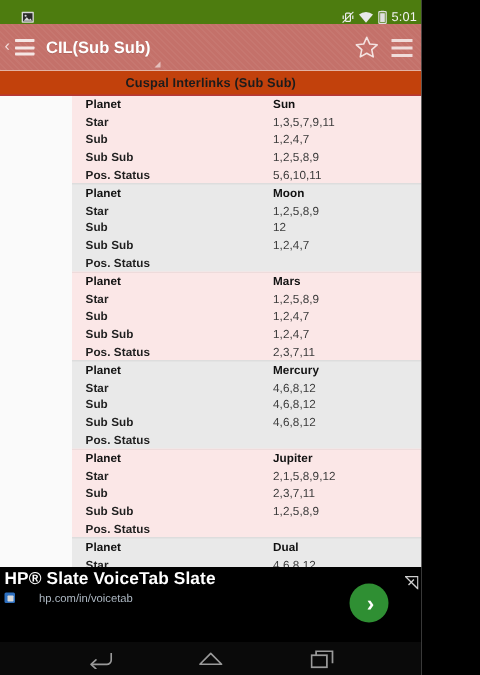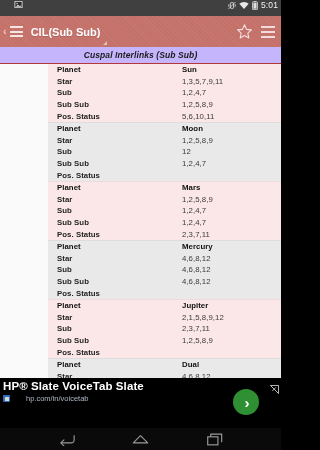--- a/index.html
+++ b/index.html
@@ -6,22 +6,22 @@
   html,body {
     width:281px; height:450px;
     background:#000;
     font-family:"Liberation Sans", sans-serif;
     overflow:hidden;
   }
   #screen { position:relative; width:281px; height:450px; background:#fff; overflow:hidden; }
 
   
   .statusbar {
-    height:16px; background:#404040; color:#e8e8e8;
-    display:flex; align-items:flex-start; justify-content:space-between;
+    height:16px; background:#4d7c0f; color:#e8e8e8;
+    display:flex; align-items:flex-end; justify-content:space-between;
     padding:0 3px 0 14px; font-size:8px;
   }
   .sb-left { display:flex; align-items:center; gap:2px; }
   .sb-right { display:flex; align-items:center; gap:3px; }
   .sb-clock { font-size:8.5px; color:#f2f2f2; letter-spacing:0.1px; }
   .sb-ico { display:block; }
 
   
   .appbar {
     height:31px; background:#c4716a; position:relative;
@@ -43,24 +43,23 @@
   .ovf i { display:block; height:2px; background:#f0dcda; }
   .spinner-caret {
     position:absolute; left:103px; bottom:2px;
     width:0; height:0; border-left:4px solid transparent; border-bottom:4px solid rgba(255,255,255,.55);
   }
 
   
   .content { position:absolute; top:47px; left:0; right:0; bottom:72px; background:#fafafa; overflow:hidden; }
 
   .table-title {
-    background:#c4b5fd; color:#1c1c1c; font-size:8.5px; font-weight:bold;
+    background:#c2410c; color:#1c1c1c; font-size:8.5px; font-weight:bold;
     text-align:center; padding:3px 0 3px; border-bottom:1.5px solid #b5383a;
     letter-spacing:.1px;
-    font-style:italic;
   }
 
   .block { padding:0;margin-left:48px; }
   .block.odd  { background:#fbe7e7; }
   .block.even { background:#e9e9e9; }
 
   .row { display:flex; align-items:center; height:11.6px; padding:0 0 0 9px; }
   .row .k { width:125px; flex:0 0 125px; font-size:7.8px; font-weight:bold; color:#1f1f1f; letter-spacing:.05px; }
   .row .v { font-size:7.8px; color:#3b3b3b; letter-spacing:.05px; }
   .row.head .k, .row.head .v { font-weight:bold; color:#111; }

